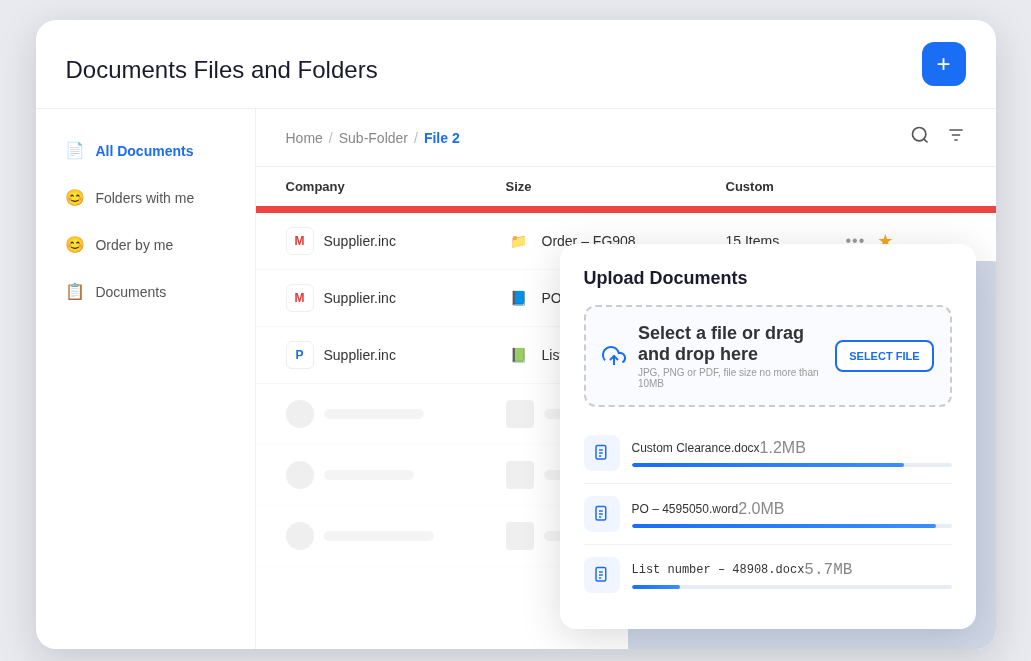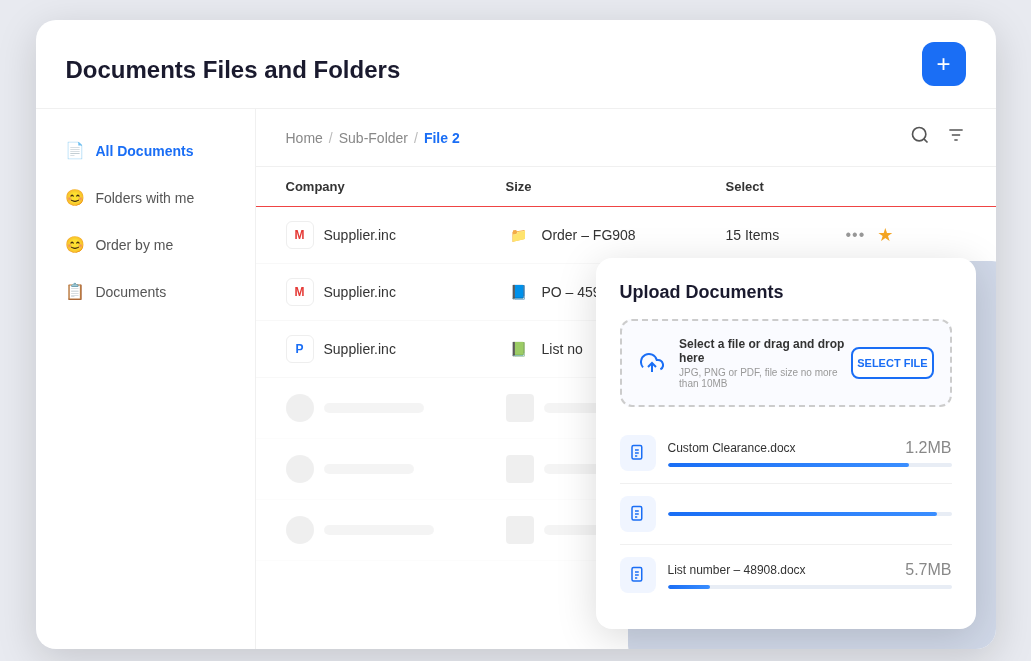--- a/index.html
+++ b/index.html
@@ -25,21 +25,21 @@
     
     .header {
       display: flex;
       align-items: center;
       justify-content: space-between;
       padding: 22px 30px;
       border-bottom: 1px solid #f0f0f0;
     }
     .header-title {
       font-size: 24px;
-      font-weight: 700;
+      font-weight: 400;
       color: #1a1a2e;
       margin-top: 11px;
     }
     .add-button {
       width: 44px;
       height: 44px;
       background: #1a6ef5;
       border-radius: 12px;
       border: none;
       cursor: pointer;
@@ -127,21 +127,21 @@
       flex: 1;
       overflow-y: auto;
     }
     .table-header {
       display: grid;
       grid-template-columns: 220px 1fr 120px 120px;
       padding: 12px 30px;
       font-size: 13px;
       font-weight: 600;
       color: #333;
-      border-bottom: 1px solid #ef4444;
+      border-bottom: 7px solid #ef4444;
     }
     .table-row {
       display: grid;
       grid-template-columns: 220px 1fr 120px 120px;
       padding: 14px 30px;
       align-items: center;
       border-bottom: 1px solid #f8f8f8;
     }
     .company-cell {
       display: flex;
@@ -240,21 +240,21 @@
       align-items: center;
       gap: 10px;
     }
     .placeholder-file .placeholder-line { width: 80px; }
 
     
     .upload-modal {
       position: absolute;
       right: 20px;
       bottom: 20px;
-      width: 380px;
+      width: 416px;
       background: #fff;
       border-radius: 16px;
       box-shadow: 0 8px 40px rgba(0,0,0,0.15);
       padding: 24px;
       z-index: 100;
     }
     .upload-modal-title {
       font-size: 18px;
       font-weight: 700;
       color: #1a1a2e;
@@ -280,50 +280,50 @@
     .upload-icon {
       width: 36px;
       height: 36px;
       display: flex;
       align-items: center;
       justify-content: center;
       color: #1a6ef5;
       font-size: 20px;
     }
     .drop-text-main {
-      font-size: 12px;
+      font-size: 18px;
       font-weight: 600;
       color: #333;
     }
     .drop-text-sub {
       font-size: 10px;
       color: #999;
       margin-top: 2px;
     }
     .select-file-btn {
       background: #fff;
       border: 2px solid #1a6ef5;
       color: #1a6ef5;
       font-size: 11px;
       font-weight: 600;
-      padding: 8px 4px;
+      padding: 8px 12px;
       border-radius: 8px;
       cursor: pointer;
       white-space: nowrap;
     }
 
     
     .upload-item {
       display: flex;
       align-items: center;
       gap: 12px;
       padding: 12px 0;
       border-bottom: 1px solid #f0f0f0;
     }
-    .upload-item:last-of-type { border-bottom: none; }
+    .upload-item:last-of-type { border-bottom: none; font-family: Liberation Mono, monospace; }
     .upload-item-icon {
       width: 36px;
       height: 36px;
       background: #f0f5ff;
       border-radius: 8px;
       display: flex;
       align-items: center;
       justify-content: center;
       flex-shrink: 0;
     }
@@ -333,21 +333,21 @@
       stroke: #1a6ef5;
       fill: none;
       stroke-width: 2;
     }
     .upload-item-info {
       flex: 1;
       min-width: 0;
     }
     .upload-item-row {
       display: flex;
-      justify-content: space-between;
+      justify-content: flex-start;
       align-items: center;
       margin-bottom: 6px;
     }
     .upload-item-name {
       font-size: 12px;
       font-weight: 500;
       color: #333;
       white-space: nowrap;
       overflow: hidden;
       text-overflow: ellipsis;
@@ -467,21 +467,21 @@
                 <line x1="10" y1="18" x2="14" y2="18"></line>
             </svg>
           </span>
         </div>
       </div>
 
       <div class="file-table">
         <div class="table-header">
           <span>Company</span>
           <span>Size</span>
-          <span>Select</span>
+          <span>Custom</span>
         </div>
 
         <div class="table-row">
           <div class="company-cell">
             <div class="company-logo">M</div>
             <span>Supplier.inc</span>
           </div>
           <div class="file-cell">
             <span class="file-icon folder">📁</span>
             <span>Order – FG908</span>
@@ -609,20 +609,24 @@
       <div class="upload-item">
         <div class="upload-item-icon">
           <svg viewBox="0 0 24 24">
               <rect x="4" y="2" width="13" height="18" rx="2" stroke="#1a6ef5" stroke-width="2" fill="none"></rect>
               <line x1="8" y1="8" x2="13" y2="8" stroke="#1a6ef5" stroke-width="2"></line>
               <line x1="8" y1="12" x2="13" y2="12" stroke="#1a6ef5" stroke-width="2"></line>
               <line x1="8" y1="16" x2="11" y2="16" stroke="#1a6ef5" stroke-width="2"></line>
             </svg>
         </div>
         <div class="upload-item-info">
+          <div class="upload-item-row">
+            <span class="upload-item-name">PO – 4595050.word</span>
+            <span class="upload-item-size">2.0MB</span>
+          </div>
           <div class="progress-bar-bg">
             <div class="progress-bar-fill" style="width:95%"></div>
           </div>
         </div>
       </div>
 
       <div class="upload-item">
         <div class="upload-item-icon">
           <svg viewBox="0 0 24 24">
               <rect x="4" y="2" width="13" height="18" rx="2" stroke="#1a6ef5" stroke-width="2" fill="none"></rect>

